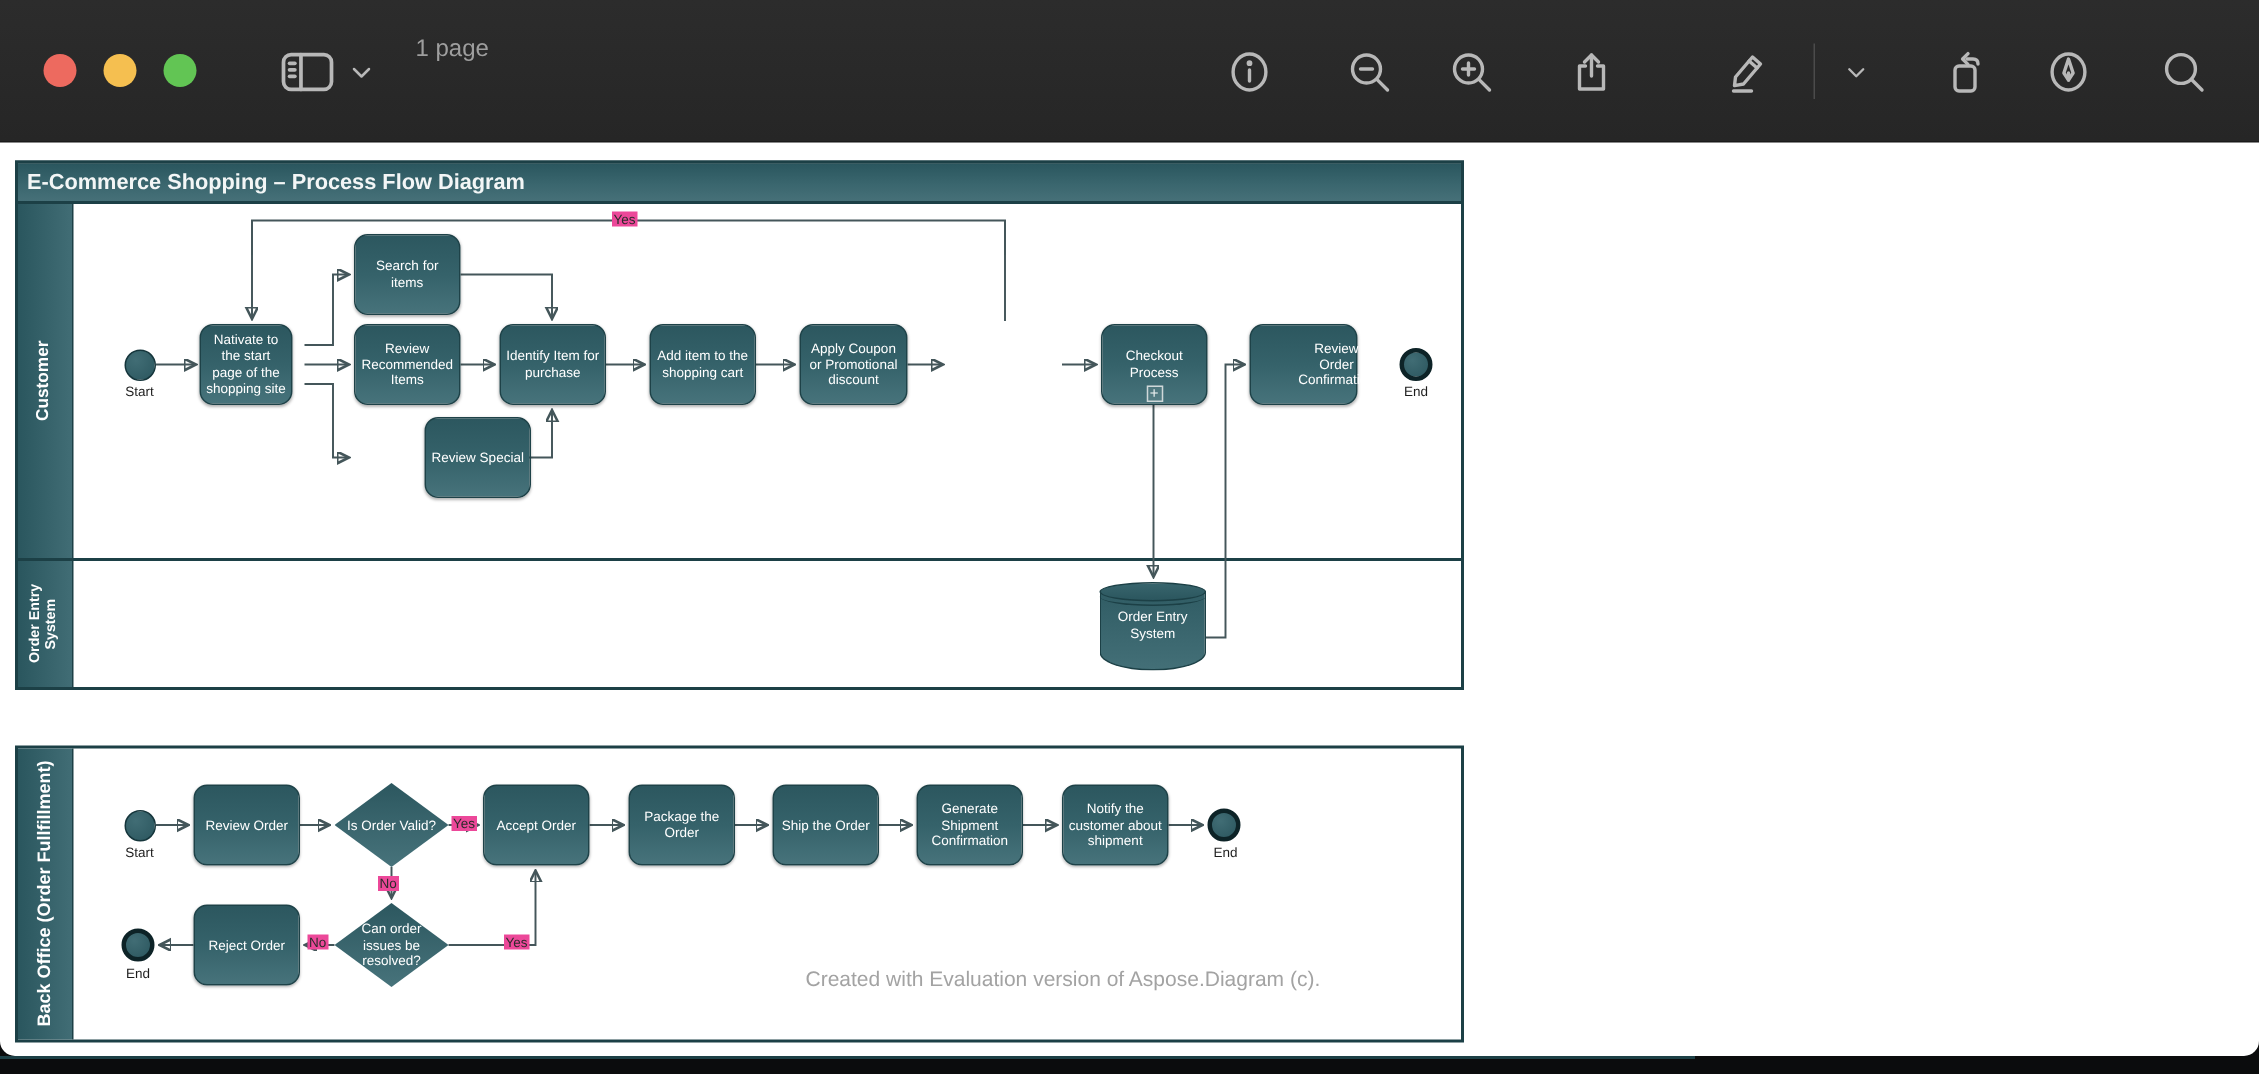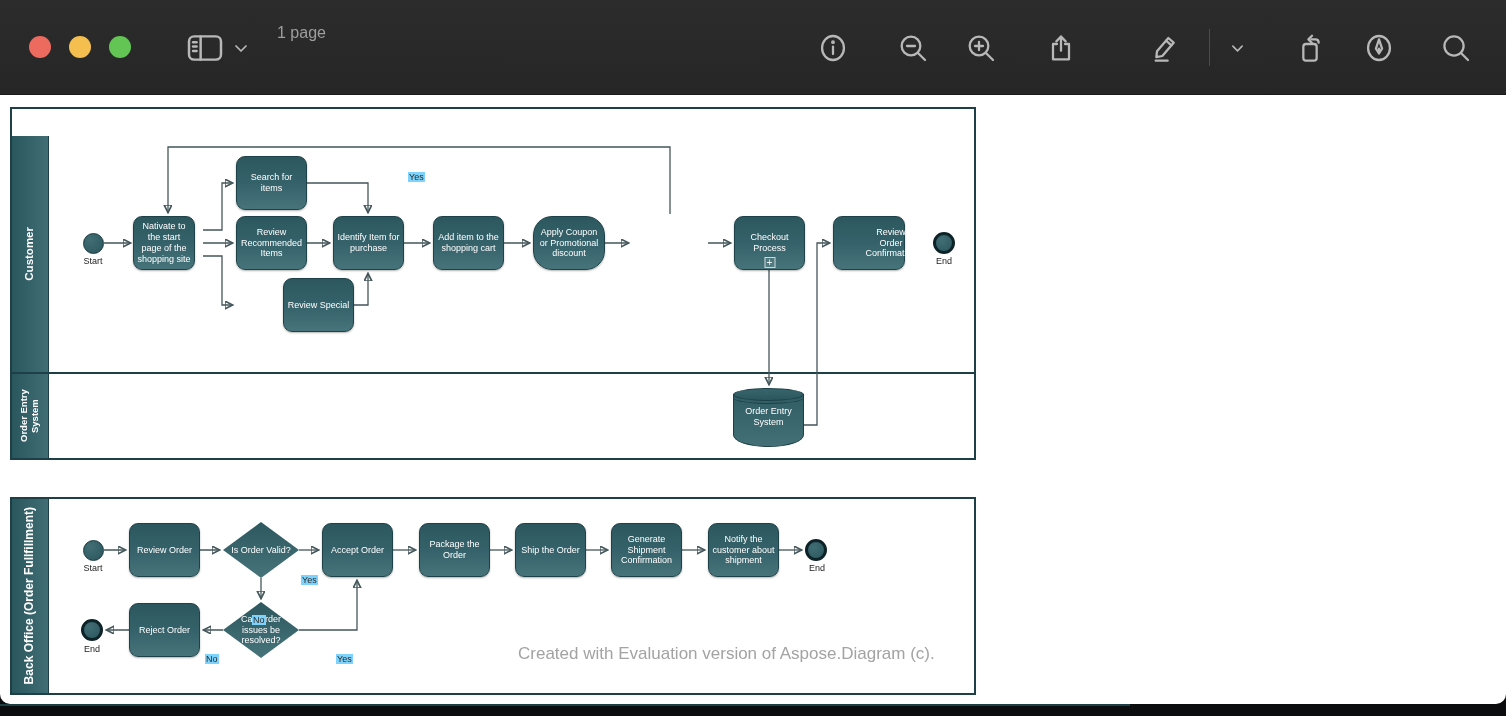--- a/index.html
+++ b/index.html
@@ -53,38 +53,38 @@
     display:flex; align-items:center; justify-content:center; padding:2px 3px; }
   .diamond { position:absolute; z-index:3; clip-path:polygon(50% 0,100% 50%,50% 100%,0 50%);
     background:linear-gradient(180deg,#2c575f,#47737b);
     color:#fff; font-size:9px; line-height:1.15; text-align:center;
     display:flex; align-items:center; justify-content:center; padding:6px; }
   .event { position:absolute; border-radius:50%; z-index:3;
     background:radial-gradient(circle at 35% 32%,#416d75,#2b565e); }
   .event.start { width:21px; height:21px; border:1.5px solid #15353b; }
   .event.end   { width:22px; height:22px; border:3px solid #0d2327; }
   .event-label { position:absolute; z-index:4; font-size:9px; color:#1d1d1d; transform:translateX(-50%); }
-  .edge-label  { position:absolute; z-index:4; font-size:9px; color:#2b2b2b; background:#7dd3fc; padding:0 1px;margin-top:31px; }
+  .edge-label  { position:absolute; z-index:4; font-size:9px; color:#2b2b2b; background:#ec4899; padding:0 1px; }
   .plus-box { position:absolute; bottom:1px; left:50%; transform:translateX(-50%);
     width:11px; height:11px; border:1px solid #cfd8d9; background:rgba(255,255,255,.08);
     color:#eef2f2; font-size:10px; line-height:9px; text-align:center; }
 
   
   .cylinder { position:absolute; width:71px; height:59px; z-index:3; }
   .cyl-body { position:absolute; left:0; right:0; top:6px; bottom:0;
     background:linear-gradient(180deg,#305c64,#436f77); border:1px solid #1c4046; border-top:none;
     border-radius:0 0 35px 35px / 0 0 12px 12px; }
   .cyl-top { position:absolute; left:0; right:0; top:0; height:13px; border-radius:50%;
     background:linear-gradient(180deg,#38656d,#2b565e); border:1px solid #1c4046; }
   .cyl-ring { position:absolute; left:0; right:0; top:3px; height:13px; border-radius:50%;
     border-bottom:1px solid #1c4046; }
   .cyl-label { position:absolute; left:0; right:0; top:18px; color:#fff; font-size:9px;
     line-height:1.25; text-align:center; z-index:2; }
 
-  .watermark { position:absolute; left:518px; top:549px; font-size:17px; color:#a3a3a3; z-index:4; }
+  .watermark { position:absolute; left:537px; top:549px; font-size:14px; color:#a3a3a3; z-index:4; }
 </style>
 </head>
 <body>
 
 <div class="titlebar">
   <div class="traffic red"></div>
   <div class="traffic yellow"></div>
   <div class="traffic green"></div>
 
   <div class="tbar-btn" style="left:185px;">
@@ -166,20 +166,23 @@
     <svg width="32" height="32" viewBox="0 0 24 24">
       <circle cx="10.5" cy="10.5" r="7.2"></circle>
       <line x1="15.9" y1="15.9" x2="21" y2="21"></line>
     </svg>
   </div>
 </div>
 
 <div class="page">
 
   <div class="pool" style="left:10px; top:12px; width:966px; height:353px;"></div>
+  <div class="pool-header" style="left:10px; top:12px; width:966px; height:29px;">
+    <span>E-Commerce Shopping – Process Flow Diagram</span>
+  </div>
   <div class="lane-strip customer" style="left:12px; top:41px; width:37px; height:236px;">
     <span>Customer</span>
   </div>
   <div class="lane-divider" style="left:10px; top:277px; width:966px; height:2px;"></div>
   <div class="lane-strip oes" style="left:12px; top:279px; width:37px; height:84px;">
     <span>Order Entry System</span>
   </div>
 
   <div class="pool" style="left:10px; top:402px; width:966px; height:198px;"></div>
   <div class="lane-strip backoffice" style="left:12px; top:404px; width:37px; height:194px;">
@@ -224,21 +227,21 @@
 
   <div class="event start" style="left:83px; top:138px;"></div>
   <div class="event-label" style="left:93px; top:161px;">Start</div>
 
   <div class="task" style="left:133px; top:121px; width:62px;">Nativate to the start page of the shopping site</div>
   <div class="task" style="left:236px; top:61px;">Search for items</div>
   <div class="task" style="left:236px; top:121px;">Review Recommended Items</div>
   <div class="task" style="left:236px; top:183px;margin-left:47px;">Review Special</div>
   <div class="task" style="left:333px; top:121px;">Identify Item for purchase</div>
   <div class="task" style="left:433px; top:121px;">Add item to the shopping cart</div>
-  <div class="task" style="left:533px; top:121px; width:72px;border-radius:19px;">Apply Coupon or Promotional discount</div>
+  <div class="task" style="left:533px; top:121px; width:72px;">Apply Coupon or Promotional discount</div>
 
 
   <div class="task" style="left:734px; top:121px;">
     <span>Checkout Process</span>
     <span class="plus-box">+</span>
   </div>
 
   <div class="task" style="left:833px; top:121px; width:72px;padding-left:47px;">Review Order Confirmation</div>
 
   <div class="event end" style="left:933px; top:137px;"></div>

